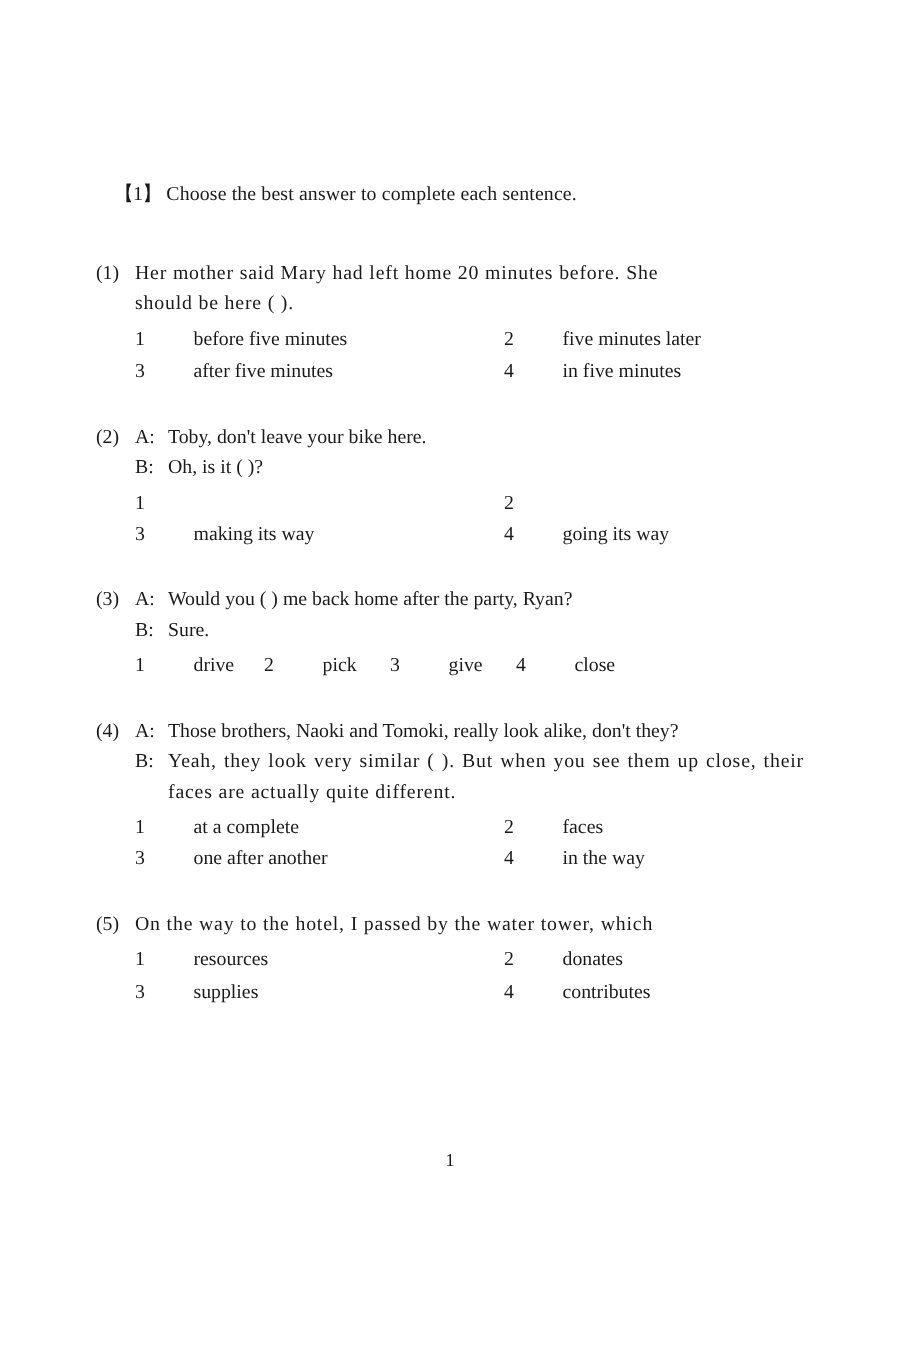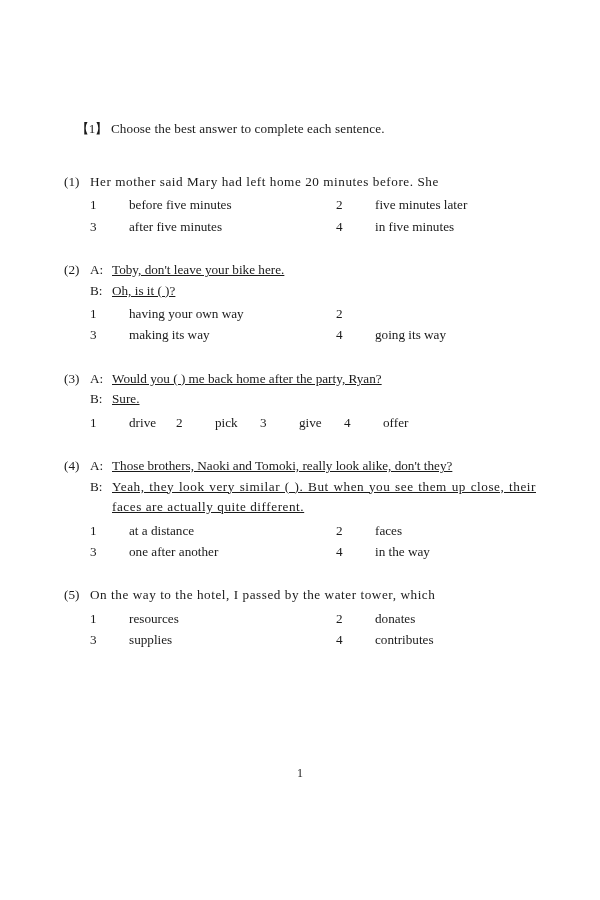--- a/index.html
+++ b/index.html
@@ -61,21 +61,20 @@
     line-height: 1.55;
   }
   .dlg-speaker {
     width: 22px;
     flex: 0 0 22px;
   }
   .dlg-text {
     flex: 1 1 auto;
     text-align: justify;
     text-justify: inter-word;
-    text-decoration: underline;
   }
   .choices {
     margin-top: 2px;
     padding-left: 26px;
     font-size: 13.2px;
     line-height: 1.62;
   }
   .choices.two-col {
     display: grid;
     grid-template-columns: 246px auto;
@@ -119,20 +118,24 @@
     <span>Choose the best answer to complete each sentence.</span>
   </p>
 
   <div class="questions">
 
     <div class="question">
       <div class="q-line">
         <span class="q-num">(1)</span>
         <span class="q-body justify sp-wide">Her mother said Mary had left home 20 minutes before.   She</span>
       </div>
+      <div class="q-line">
+        <span class="q-num"></span>
+        <span class="q-body sp-wide">should be here (      ).</span>
+      </div>
       <div class="choices two-col">
         <div class="choice">
           <span class="choice-num">1</span>
           <span class="choice-text">before five minutes</span>
         </div>
         <div class="choice">
           <span class="choice-num">2</span>
           <span class="choice-text">five minutes later</span>
         </div>
         <div class="choice">
@@ -156,21 +159,20 @@
           </div>
           <div class="dlg">
             <span class="dlg-speaker">B:</span>
             <span class="dlg-text">Oh, is it (        )?</span>
           </div>
         </div>
       </div>
       <div class="choices two-col">
         <div class="choice">
           <span class="choice-num">1</span>
-          <span class="choice-text">having your own way</span>
         </div>
         <div class="choice">
           <span class="choice-num">2</span>
         </div>
         <div class="choice">
           <span class="choice-num">3</span>
           <span class="choice-text">making its way</span>
         </div>
         <div class="choice">
           <span class="choice-num">4</span>
@@ -201,21 +203,21 @@
         <div class="choice">
           <span class="choice-num">2</span>
           <span class="choice-text">pick</span>
         </div>
         <div class="choice">
           <span class="choice-num">3</span>
           <span class="choice-text">give</span>
         </div>
         <div class="choice">
           <span class="choice-num">4</span>
-          <span class="choice-text">offer</span>
+          <span class="choice-text">close</span>
         </div>
       </div>
     </div>
 
     <div class="question">
       <div class="q-line">
         <span class="q-num">(4)</span>
         <div class="q-body">
           <div class="dlg">
             <span class="dlg-speaker">A:</span>
@@ -223,21 +225,21 @@
           </div>
           <div class="dlg">
             <span class="dlg-speaker">B:</span>
             <span class="dlg-text sp-wide">Yeah, they look very similar (        ).   But when you see them up close, their faces are actually quite different.</span>
           </div>
         </div>
       </div>
       <div class="choices two-col">
         <div class="choice">
           <span class="choice-num">1</span>
-          <span class="choice-text">at a distance</span>
+          <span class="choice-text">at a complete</span>
         </div>
         <div class="choice">
           <span class="choice-num">2</span>
           <span class="choice-text">faces</span>
         </div>
         <div class="choice">
           <span class="choice-num">3</span>
           <span class="choice-text">one after another</span>
         </div>
         <div class="choice">

